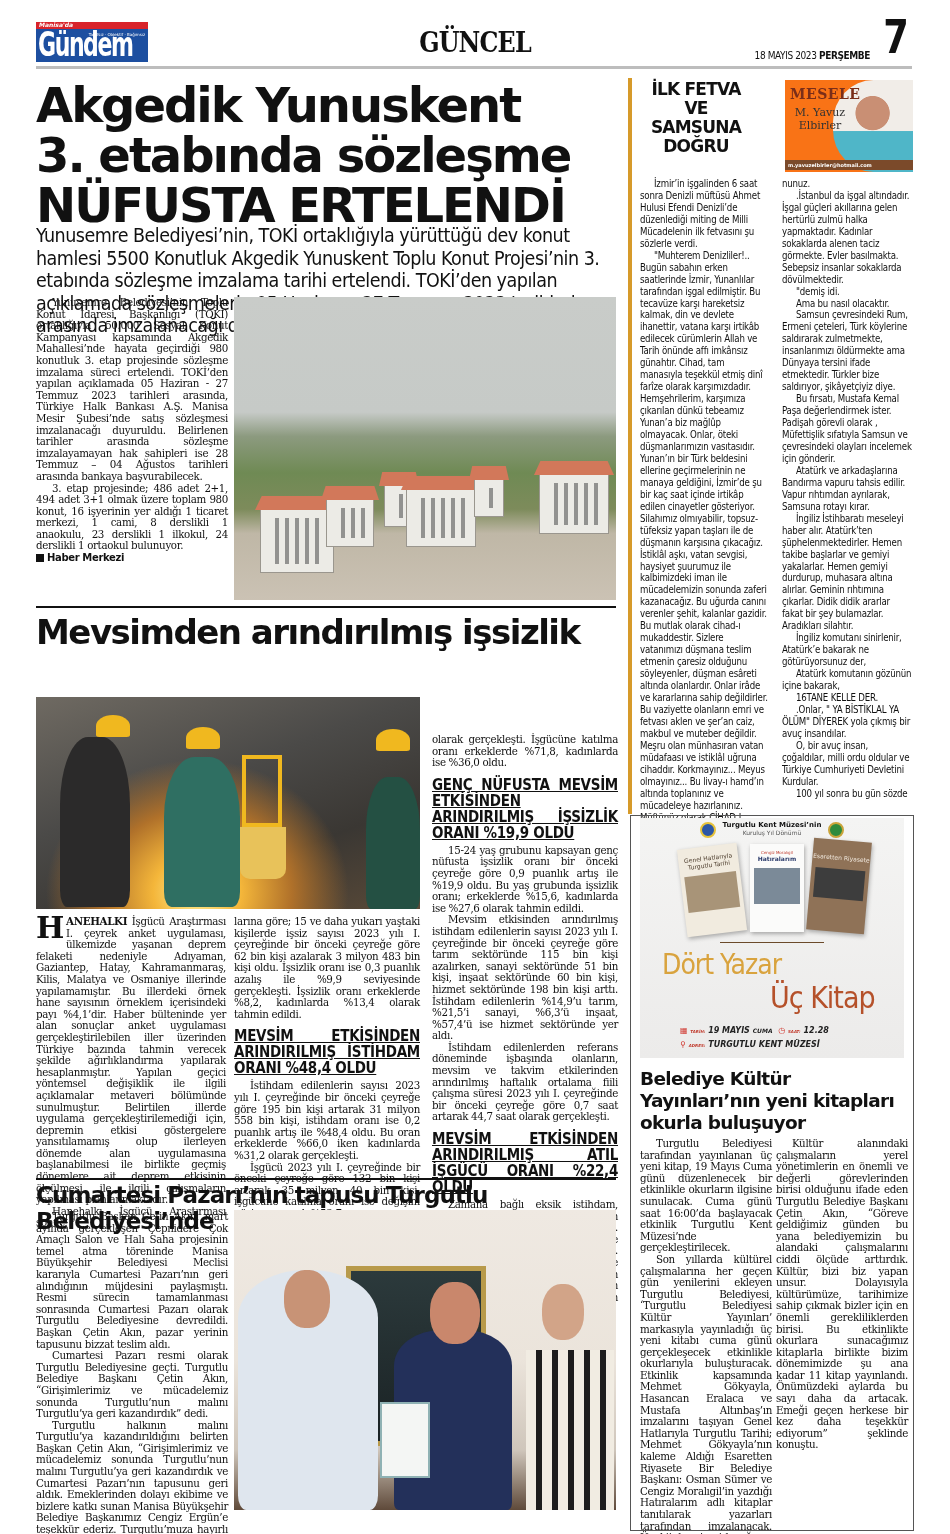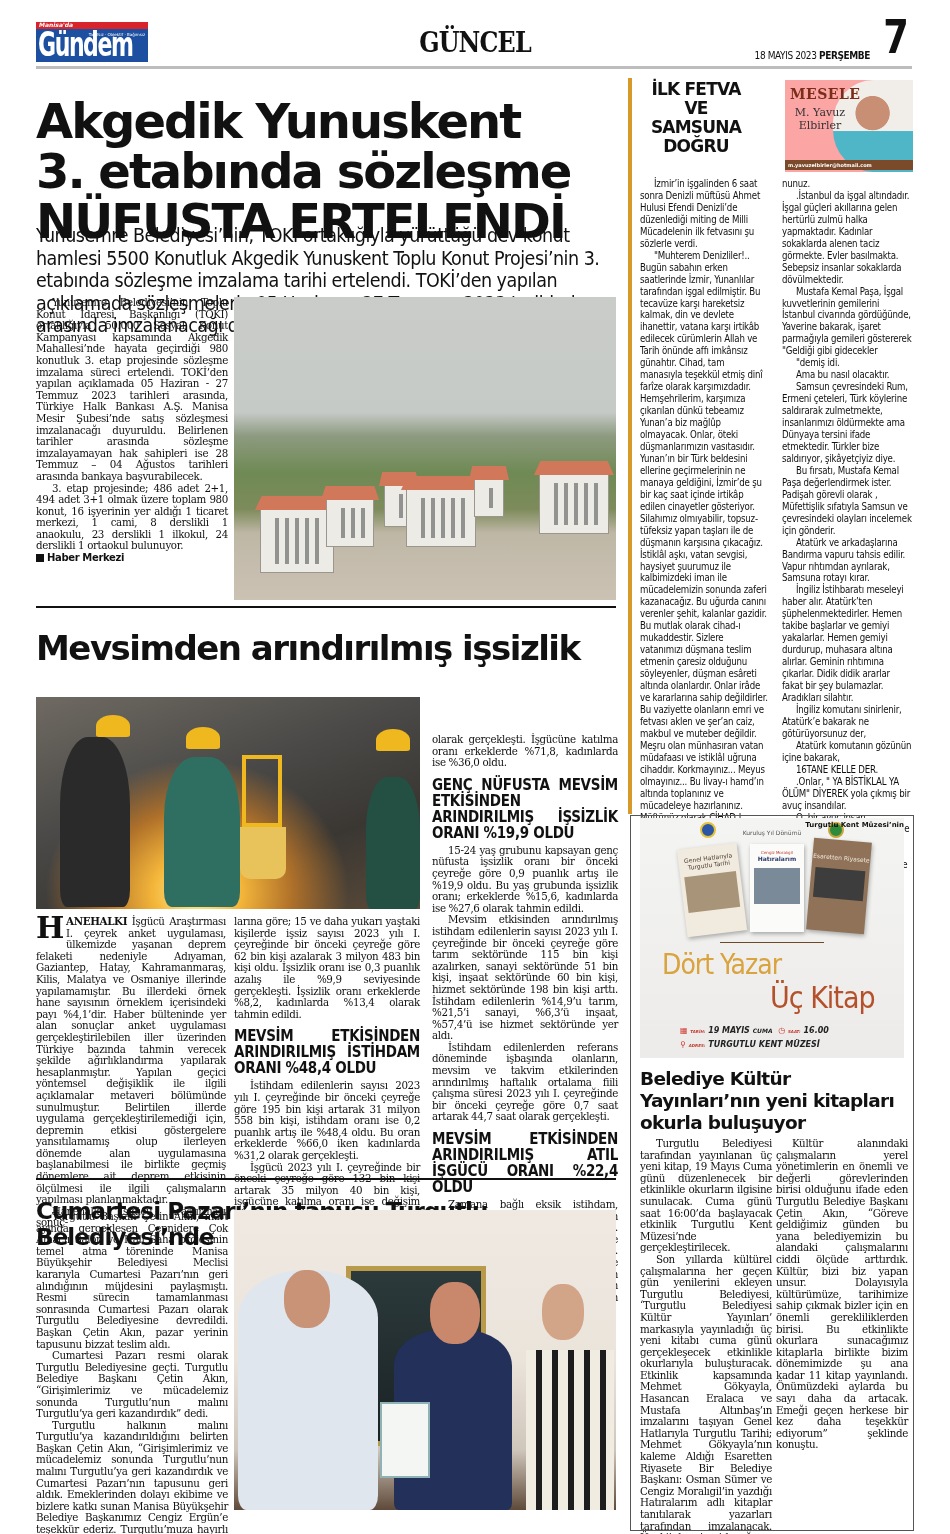--- a/index.html
+++ b/index.html
@@ -13,21 +13,21 @@
   .logo .logo-city { position: absolute; left: 3px; top: -1px; font: italic bold 6px "DejaVu Sans", sans-serif; color: #fff; }
   .logo .logo-name { position: absolute; left: 2px; top: 5px; font: bold 34px/34px "DejaVu Sans Condensed", "DejaVu Sans", sans-serif; color: #fff; letter-spacing: -2px; transform: scaleX(0.72); transform-origin: left top; }
   .logo .logo-tag { position: absolute; right: 3px; top: 10px; font: 4px "DejaVu Sans", sans-serif; color: #fff; }
   .section-name { position: absolute; left: 0; width: 950px; top: 26px; text-align: center; font: bold 28px "DejaVu Serif", serif; letter-spacing: -1px; transform: scaleX(0.85); }
   .date-line { position: absolute; right: 80px; top: 50px; font: 10px "DejaVu Sans Condensed", "DejaVu Sans", sans-serif; letter-spacing: -0.4px; }
   .date-line b { font-weight: bold; }
   .page-no { position: absolute; right: 38px; top: 14px; font: bold 46px/46px "DejaVu Sans", sans-serif; transform: scaleX(0.8); }
   .mast-rule { position: absolute; left: 36px; top: 66px; width: 876px; height: 3px; background: #bdbdbd; }
 
   
-  .h1 { position: absolute; left: 36px; top: 80px; width: 580px; font: 900 48px/50px "DejaVu Sans", sans-serif; letter-spacing: -2px; margin-top: 16px; }
+  .h1 { position: absolute; left: 36px; top: 80px; width: 580px; font: 900 48px/50px "DejaVu Sans", sans-serif; letter-spacing: -2px; }
   .deck { position: absolute; left: 36px; top: 225px; width: 580px; font: 19.5px/22.5px "DejaVu Sans Condensed", "DejaVu Sans", sans-serif; letter-spacing: -0.5px; }
   .body-col { position: absolute; font: 10.3px/11.6px "DejaVu Serif", serif; letter-spacing: -0.35px; text-align: justify; }
   .body-col p { text-indent: 16px; }
   .sig { font: bold 10px "DejaVu Sans", sans-serif; }
   .sig-box { display: inline-block; width: 8px; height: 8px; background: #111; margin-right: 3px; vertical-align: -1px; }
   .photo { position: absolute; overflow: hidden; }
   .rule { position: absolute; height: 2px; background: #111; }
 
   
   .housing { left: 234px; top: 297px; width: 382px; height: 303px;
@@ -42,39 +42,39 @@
                 linear-gradient(160deg, #6f6a62 0%, #4b4a48 40%, #3a3733 70%, #5a4a38 100%); }
   .worker { position: absolute; border-radius: 40% 40% 10% 10%; }
   .hat { position: absolute; width: 34px; height: 22px; border-radius: 50% 50% 10% 10%; background: #f0b81f; }
 
   
   .officials { left: 234px; top: 1210px; width: 382px; height: 300px;
     background: linear-gradient(180deg, #efe9e2 0%, #ebe4db 50%, #cfc6bb 80%, #5f4a3a 100%); }
   .portrait { position: absolute; left: 112px; top: 56px; width: 140px; height: 180px; background: linear-gradient(180deg, #2c3a3c, #1a2224); border: 5px solid #b89a4a; }
   .person { position: absolute; }
 
-  .subhead { font: bold 15px/16px "DejaVu Sans Condensed", "DejaVu Sans", sans-serif; letter-spacing: -0.3px; margin: 8px 0 4px 0; text-indent: 0; }
+  .subhead { font: bold 15px/16px "DejaVu Sans Condensed", "DejaVu Sans", sans-serif; letter-spacing: -0.3px; margin: 8px 0 4px 0; text-indent: 0; text-decoration: underline; }
 
   
   .col-bar { position: absolute; left: 628px; top: 78px; width: 4px; height: 736px; background: #d69a2a; }
   .col-title { position: absolute; left: 640px; top: 80px; width: 112px; text-align: center; font: 900 17px/19px "DejaVu Sans", sans-serif; letter-spacing: -0.8px; }
-  .col-box { position: absolute; left: 785px; top: 80px; width: 128px; height: 92px; background: #fca5a5; overflow: hidden; }
+  .col-box { position: absolute; left: 785px; top: 80px; width: 128px; height: 92px; background: #f97316; overflow: hidden; }
   .col-box .mesele { position: absolute; left: 5px; top: 6px; font: bold 14px "DejaVu Serif", serif; color: #7a2e19; letter-spacing: 0.5px; }
   .col-box .author { position: absolute; left: 8px; top: 26px; width: 54px; text-align: center; font: 11px/13px "DejaVu Serif", serif; color: #333; }
   .col-box .author-photo { position: absolute; right: -8px; top: 0; width: 88px; height: 92px; border-radius: 46% 0 0 46%;
     background: radial-gradient(circle at 45% 36%, #c98f74 0 22%, transparent 23%), linear-gradient(180deg, #f1ede8 0 55%, #4fb6c8 56% 100%); }
   .col-box .email { position: absolute; left: 0; bottom: 2px; width: 128px; height: 10px; background: #7b4a2a; color: #fff; font: bold 5px/10px "DejaVu Sans", sans-serif; padding-left: 3px; }
   .col-text { position: absolute; font: 9.6px/11.95px "DejaVu Sans Condensed", "DejaVu Sans", sans-serif; letter-spacing: -0.2px; }
   .col-text p { text-indent: 14px; }
 
   
   .poster-frame { position: absolute; left: 630px; top: 815px; width: 284px; height: 716px; border: 1px solid #555; }
   .poster { position: absolute; left: 640px; top: 818px; width: 264px; height: 240px; background: linear-gradient(180deg, #f4f4f3, #ecebea); overflow: hidden; }
   .poster .emblem { position: absolute; top: 4px; width: 16px; height: 16px; border-radius: 50%; }
-  .poster .ptitle { position: absolute; left: 0; width: 264px; top: 3px; text-align: right; font: bold 7px "DejaVu Sans", sans-serif; }
+  .poster .ptitle { position: absolute; left: 0; width: 264px; top: 3px; text-align: center; font: bold 7px "DejaVu Sans", sans-serif; }
   .poster .psub { position: absolute; left: 0; width: 264px; top: 11px; text-align: center; font: 6px "DejaVu Sans", sans-serif; color: #555; }
   .book { position: absolute; box-shadow: 1px 2px 4px rgba(0,0,0,.3); font: 6px "DejaVu Sans", sans-serif; text-align: center; }
   .poster .big1 { position: absolute; left: 22px; top: 130px; font: 28px "DejaVu Sans Condensed", "DejaVu Sans", sans-serif; color: #d9a33e; letter-spacing: -1px; }
   .poster .big2 { position: absolute; left: 130px; top: 162px; font: 30px "DejaVu Sans Condensed", "DejaVu Sans", sans-serif; color: #b5512a; letter-spacing: -1px; }
   .poster .info { position: absolute; left: 40px; font: italic bold 8px "DejaVu Sans", sans-serif; color: #222; }
   .poster .info small { font: italic bold 4px "DejaVu Sans", sans-serif; color: #c0392b; }
   .poster .ico { color: #d0342c; font-style: normal; }
   .h-culture { position: absolute; left: 640px; top: 1068px; width: 270px; font: 900 18.5px/22px "DejaVu Sans", sans-serif; letter-spacing: -0.7px; }
 </style>
 </head>
@@ -207,21 +207,20 @@
     <div class="email">m.yavuzelbirler@hotmail.com</div>
   </div>
   <div class="col-text" style="left:640px; top:178px; width:128px;">
     <p>İzmir’in işgalinden 6 saat sonra Denizli müftüsü Ahmet Hulusi Efendi Denizli’de düzenlediği miting de Milli Mücadelenin ilk fetvasını şu sözlerle verdi.</p>
     <p>"Muhterem Denizliler!.. Bugün sabahın erken saatlerinde İzmir, Yunanlılar tarafından işgal edilmiştir. Bu tecavüze karşı hareketsiz kalmak, din ve devlete ihanettir, vatana karşı irtikâb edilecek cürümlerin Allah ve Tarih önünde affı imkânsız günahtır. Cihad, tam manasıyla teşekkül etmiş dinî farîze olarak karşımızdadır. Hemşehrilerim, karşımıza çıkarılan dünkü tebeamız Yunan’a biz mağlûp olmayacak. Onlar, öteki düşmanlarımızın vasıtasıdır. Yunan’ın bir Türk beldesini ellerine geçirmelerinin ne manaya geldiğini, İzmir’de şu bir kaç saat içinde irtikâp edilen cinayetler gösteriyor. Silahımız olmıyabilir, topsuz-tüfeksiz yapan taşları ile de düşmanın karşısına çıkacağız. İstiklâl aşkı, vatan sevgisi, haysiyet şuurumuz ile kalbimizdeki iman ile mücadelemizin sonunda zaferi kazanacağız. Bu uğurda canını verenler şehit, kalanlar gazidir. Bu mutlak olarak cihad-ı mukaddestir. Sizlere vatanımızı düşmana teslim etmenin çaresiz olduğunu söyleyenler, düşman esâreti altında olanlardır. Onlar irâde ve kararlarına sahip değildirler. Bu vaziyette olanların emri ve fetvası aklen ve şer’an caiz, makbul ve muteber değildir. Meşru olan münhasıran vatan müdafaası ve istiklâl uğruna cihaddır. Korkmayınız... Meyus olmayınız... Bu livay-ı hamd’ın altında toplanınız ve mücadeleye hazırlanınız. Müftünüz olarak CİHAD-I MUKADDES FETVASINI ilân ve tebliğ ediyorum"</p>
     <p>"...Elinizde hiçbir silâhınız olmasa dahi üçer taş alarak düşman üzerine atmak suretiyle mutlaka fiili mukabelede bulu-</p>
   </div>
   <div class="col-text" style="left:782px; top:178px; width:130px;">
     <p style="text-indent:0">nunuz.</p>
     <p>.İstanbul da işgal altındadır. İşgal güçleri akıllarına gelen hertürlü zulmü halka yapmaktadır. Kadınlar sokaklarda alenen taciz görmekte. Evler basılmakta. Sebepsiz insanlar sokaklarda dövülmektedir.</p>
-    <p>Mustafa Kemal Paşa, İşgal kuvvetlerinin gemilerini İstanbul civarında gördüğünde, Yaverine bakarak, işaret parmağıyla gemileri göstererek "Geldiği gibi gidecekler</p>
     <p>"demiş idi.</p>
     <p>Ama bu nasıl olacaktır.</p>
     <p>Samsun çevresindeki Rum, Ermeni çeteleri, Türk köylerine saldırarak zulmetmekte, insanlarımızı öldürmekte ama Dünyaya tersini ifade etmektedir. Türkler bize saldırıyor, şikâyetçiyiz diye.</p>
     <p>Bu fırsatı, Mustafa Kemal Paşa değerlendirmek ister. Padişah görevli olarak , Müfettişlik sıfatıyla Samsun ve çevresindeki olayları incelemek için gönderir.</p>
     <p>Atatürk ve arkadaşlarına Bandırma vapuru tahsis edilir. Vapur rıhtımdan ayrılarak, Samsuna rotayı kırar.</p>
     <p>İngiliz İstihbaratı meseleyi haber alır. Atatürk’ten şüphelenmektedirler. Hemen takibe başlarlar ve gemiyi yakalarlar. Hemen gemiyi durdurup, muhasara altına alırlar. Geminin rıhtımına çıkarlar. Didik didik ararlar fakat bir şey bulamazlar. Aradıkları silahtır.</p>
     <p>İngiliz komutanı sinirlenir, Atatürk’e bakarak ne götürüyorsunuz der,</p>
     <p>Atatürk komutanın gözünün içine bakarak,</p>
     <p>16TANE KELLE DER.</p>
     <p>.Onlar, " YA BİSTİKLAL YA ÖLÜM" DİYEREK yola çıkmış bir avuç insandılar.</p>
@@ -243,21 +242,21 @@
     <div style="position:absolute; left:80px; top:124px; width:104px; height:1px; background:#6b4a2a;"></div>
     <div class="big1">Dört Yazar</div>
     <div class="big2">Üç Kitap</div>
     <div class="info" style="top:208px;">
       <span class="ico">▦</span>
       <small>TARİH:</small>
       <span>19 MAYIS</span>
       <small style="color:#222; font-size:6px;">CUMA</small>
       &nbsp;<span class="ico">◷</span>
       <small>SAAT:</small>
-      <span>16.00</span>
+      <span>12.28</span>
     </div>
     <div class="info" style="top:222px;">
       <span class="ico">⚲</span>
       <small>ADRES:</small>
       <span>TURGUTLU KENT MÜZESİ</span>
     </div>
   </div>
 
   <h2 class="h-culture">Belediye Kültür Yayınları’nın yeni kitapları okurla buluşuyor</h2>
   <div class="body-col" style="left:640px; top:1138px; width:132px;">

